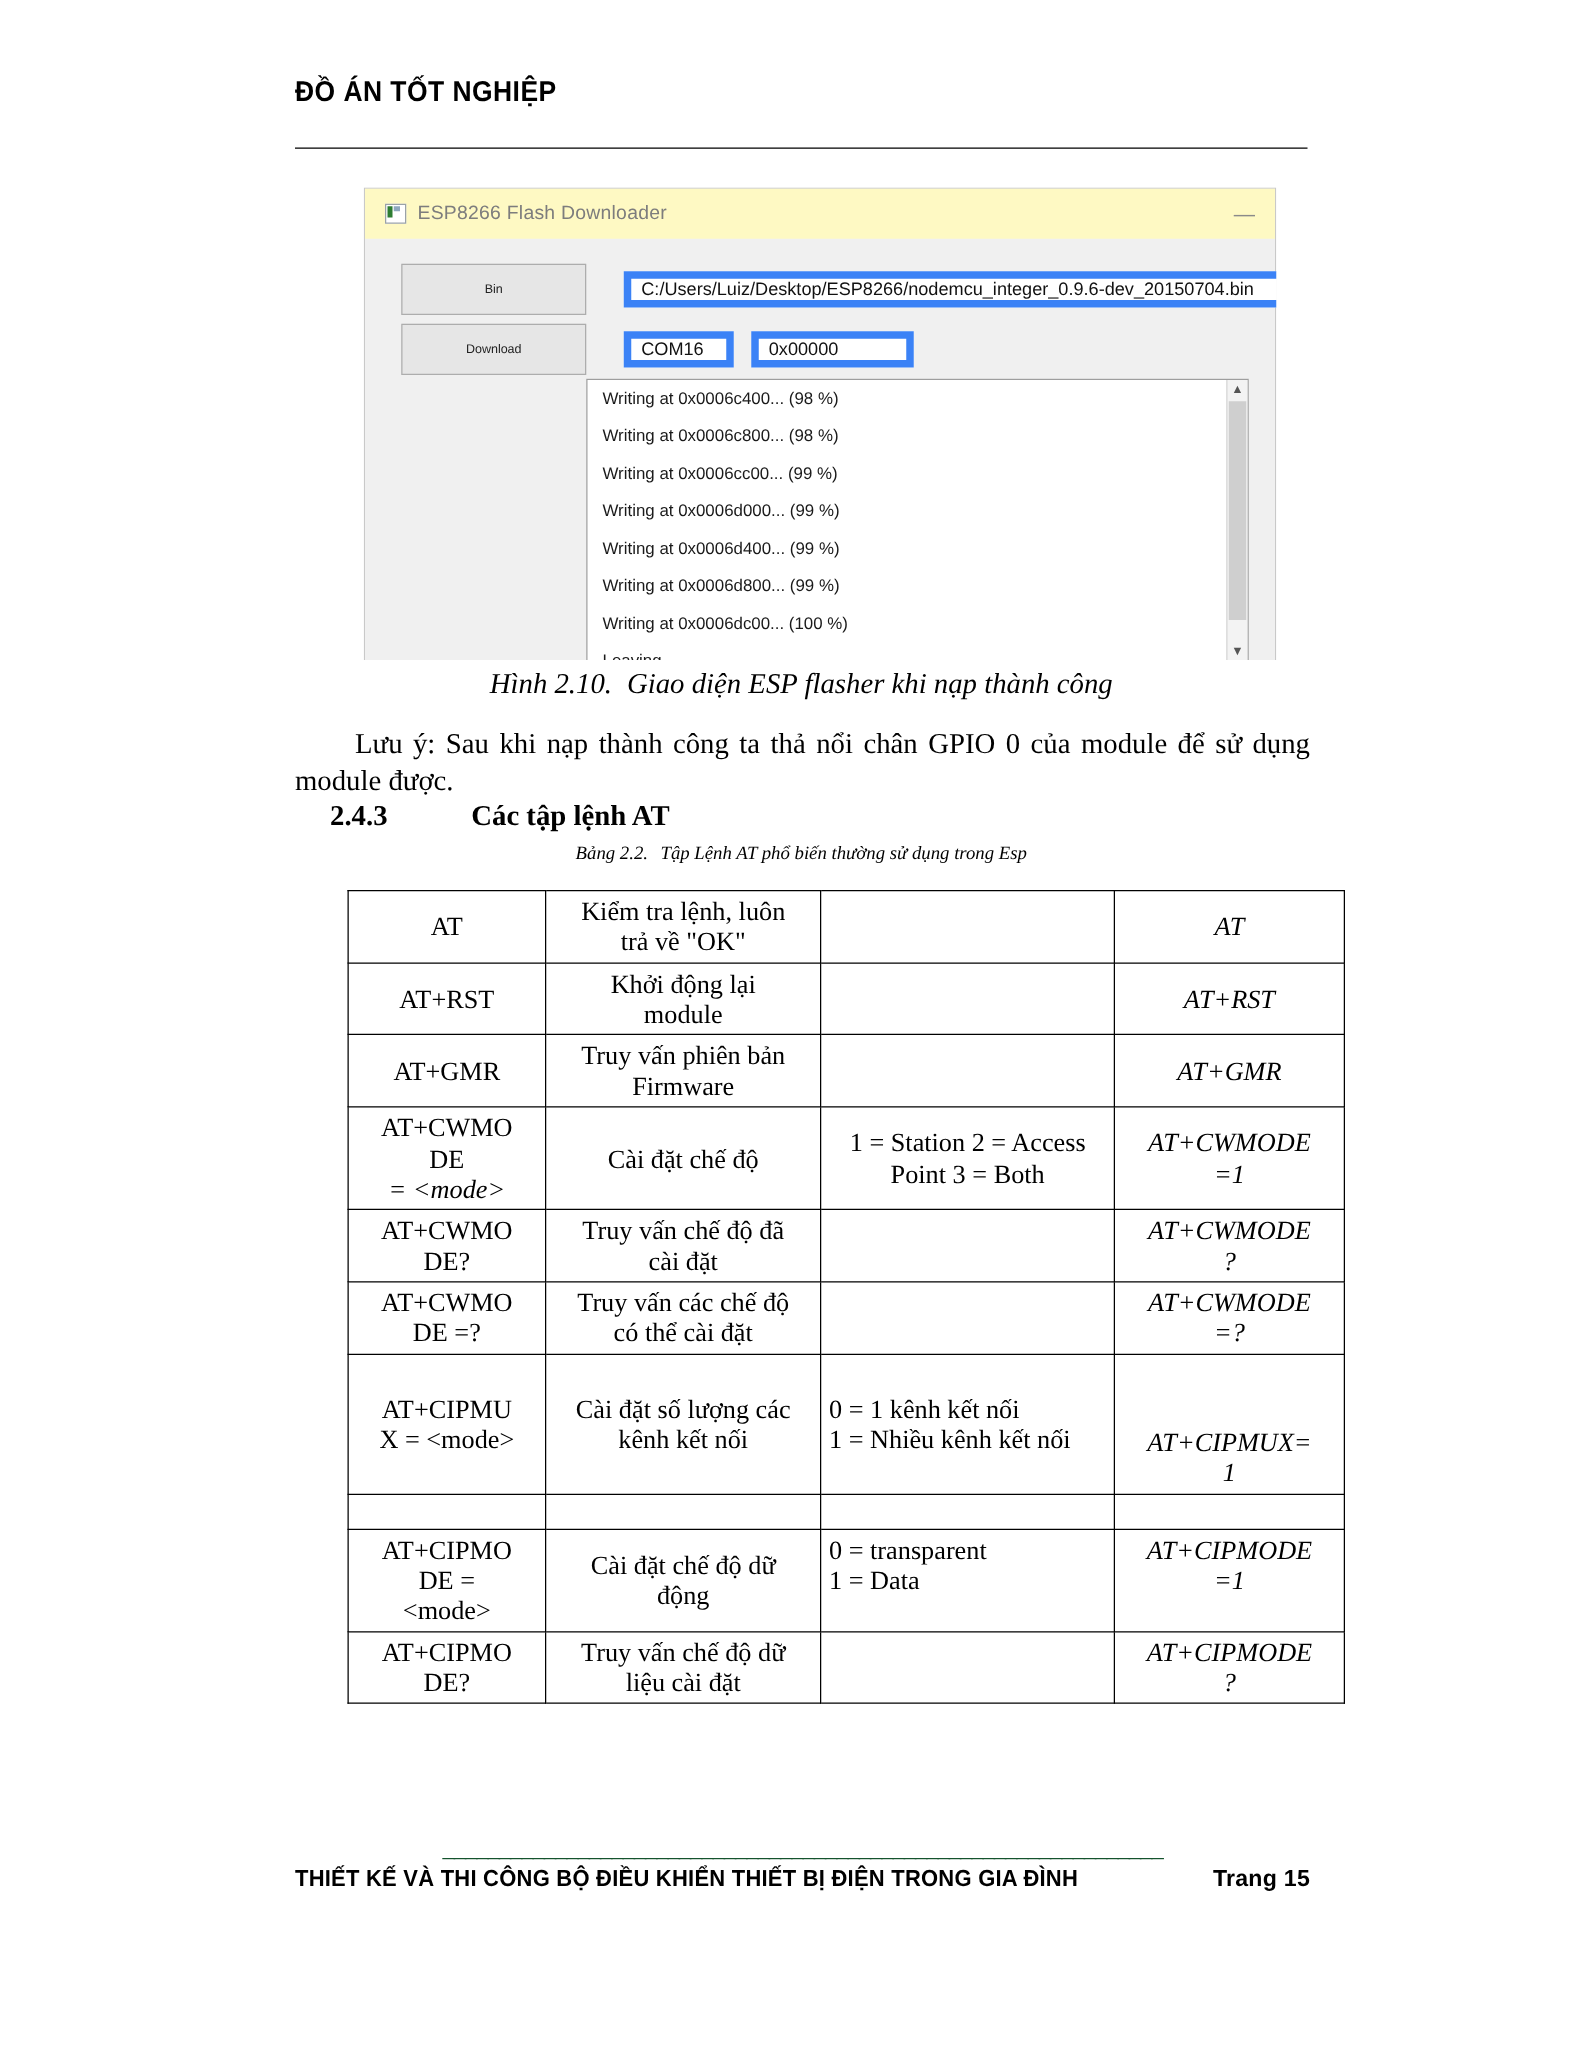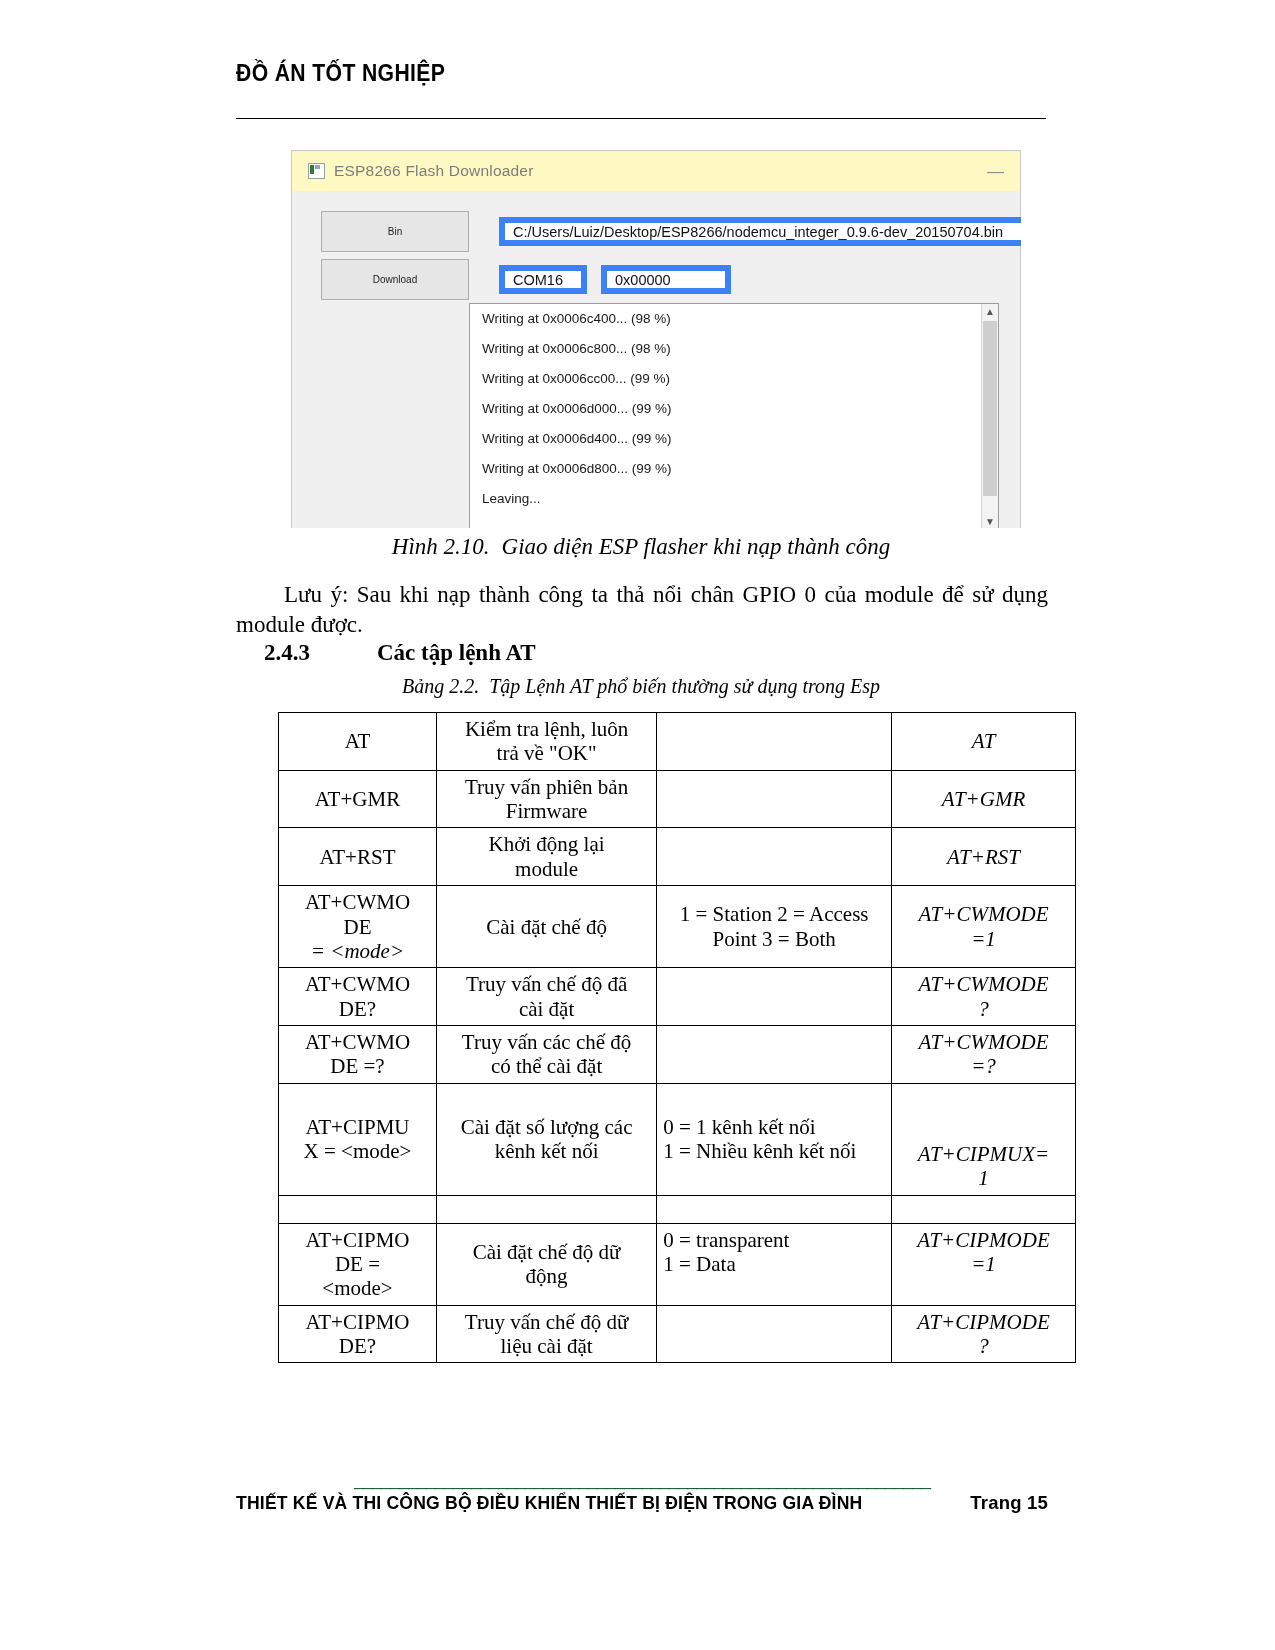--- a/index.html
+++ b/index.html
@@ -132,21 +132,21 @@
 
   .heading {
     position:absolute; left:264px; top:640px; width:790px;
     font-size:23px; font-weight:bold;
     display:flex;
   }
   .heading .num { width:113px; flex:0 0 auto; }
 
   .table-caption {
     position:absolute; left:236px; top:675px; width:810px;
-    text-align:center; font-style:italic; font-size:20px;
+    text-align:center; font-style:italic; font-size:15px;
   }
   .table-caption .gap { display:inline-block; width:10px; }
 
   
   table.at {
     position:absolute; left:278px; top:712px;
     width:798px;
     border-collapse:collapse;
     table-layout:fixed;
   }
@@ -212,20 +212,21 @@
           <div class="txtbox addr-box">0x00000</div>
         </div>
 
         <div class="logbox">
           <div class="logline">Writing at 0x0006c400... (98 %)</div>
           <div class="logline">Writing at 0x0006c800... (98 %)</div>
           <div class="logline">Writing at 0x0006cc00... (99 %)</div>
           <div class="logline">Writing at 0x0006d000... (99 %)</div>
           <div class="logline">Writing at 0x0006d400... (99 %)</div>
           <div class="logline">Writing at 0x0006d800... (99 %)</div>
+          <div class="logline">Writing at 0x0006dc00... (100 %)</div>
           <div class="logline">Leaving...</div>
 
           <div class="scrollbar">
             <div class="sb-up">▲</div>
             <div class="sb-thumb"></div>
             <div class="sb-down">▼</div>
           </div>
         </div>
 
       </div>
@@ -260,43 +261,43 @@
           <span class="nowrapline">trả về "OK"</span>
         </td>
         <td class="c3"></td>
         <td class="c4">
           <span class="nowrapline">AT</span>
         </td>
       </tr>
 
       <tr>
         <td class="c1">
+          <span class="nowrapline">AT+RST</span>
+        </td>
+        <td class="c2">
+          <span class="nowrapline">Khởi động lại</span>
+          <span class="nowrapline">module</span>
+        </td>
+        <td class="c3"></td>
+        <td class="c4">
+          <span class="nowrapline">AT+RST</span>
+        </td>
+      </tr>
+
+      <tr>
+        <td class="c1">
           <span class="nowrapline">AT+GMR</span>
         </td>
         <td class="c2">
           <span class="nowrapline">Truy vấn phiên bản</span>
           <span class="nowrapline">Firmware</span>
         </td>
         <td class="c3"></td>
         <td class="c4">
           <span class="nowrapline">AT+GMR</span>
-        </td>
-      </tr>
-
-      <tr>
-        <td class="c1">
-          <span class="nowrapline">AT+RST</span>
-        </td>
-        <td class="c2">
-          <span class="nowrapline">Khởi động lại</span>
-          <span class="nowrapline">module</span>
-        </td>
-        <td class="c3"></td>
-        <td class="c4">
-          <span class="nowrapline">AT+RST</span>
         </td>
       </tr>
 
       <tr>
         <td class="c1">
           <span class="nowrapline">AT+CWMO</span>
           <span class="nowrapline">DE</span>
           <span class="nowrapline" style="font-style:italic">= &lt;mode&gt;</span>
         </td>
         <td class="c2">

